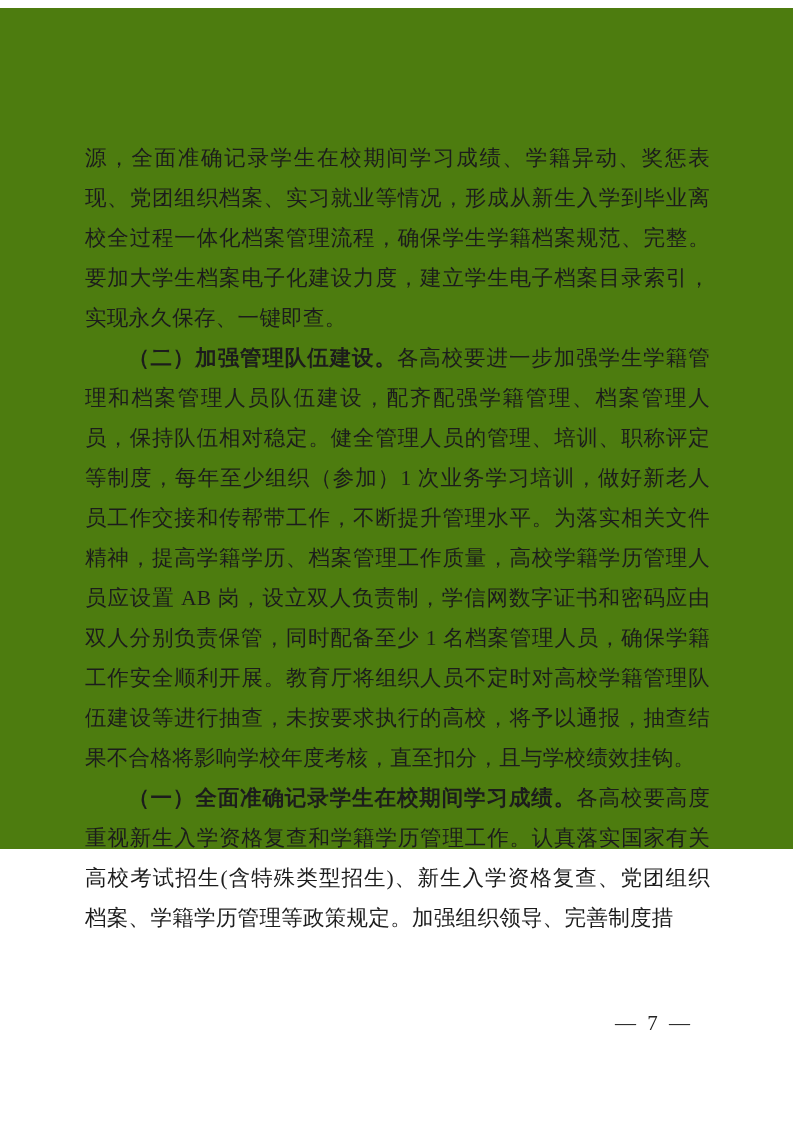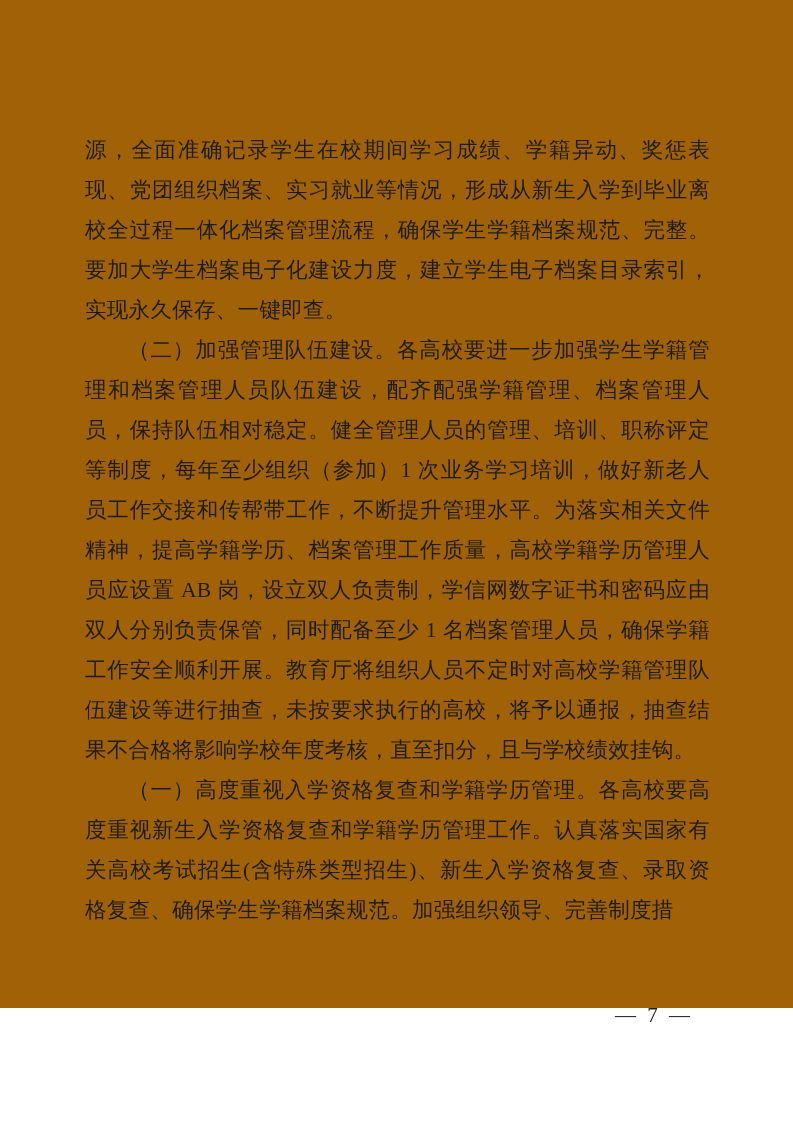--- a/index.html
+++ b/index.html
@@ -7,41 +7,41 @@
   body {
     width: 793px;
     height: 1122px;
     position: relative;
     font-family: "Liberation Serif", "DejaVu Serif", serif;
     color: #1c1c1c;
     overflow: hidden;
   }
   .page {
     position: absolute;
-    left: 0; top: 0;
+    left: 0; top: 8px;
     width: 793px;
-    height: 1008px;
-    background: #a16207;
+    height: 841px;
+    background: #4d7c0f;
   }
   .doc-body {
     position: absolute;
     left: 85px;
     top: 130px;
     width: 625px;
   }
   .para {
     font-size: 21.5px;
     line-height: 40px;
     text-align: justify;
     text-align-last: left;
     text-justify: inter-character;
     letter-spacing: 0.3px;
   }
   .para.indent { text-indent: 2em; }
-  .run.bold { font-weight: normal; }
+  .run.bold { font-weight: bold; }
   .para.heading {
     font-family: "Liberation Sans", "DejaVu Sans", sans-serif;
     font-weight: bold;
     letter-spacing: 1px;
   }
   .page-number {
     position: absolute;
     top: 1000px;
     right: 100px;
     font-size: 21px;
@@ -51,16 +51,16 @@
     font-family: "Liberation Serif", "DejaVu Serif", serif;
   }
 </style>
 </head>
 <body>
 
 <div class="page">
   <div class="doc-body">
       <p class="para"><span class="run">源，全面准确记录学生在校期间学习成绩、学籍异动、奖惩表现、党团组织档案、实习就业等情况，形成从新生入学到毕业离校全过程一体化档案管理流程，确保学生学籍档案规范、完整。要加大学生档案电子化建设力度，建立学生电子档案目录索引，实现永久保存、一键即查。</span></p>
       <p class="para indent"><span class="run bold">（二）加强管理队伍建设。</span><span class="run">各高校要进一步加强学生学籍管理和档案管理人员队伍建设，配齐配强学籍管理、档案管理人员，保持队伍相对稳定。健全管理人员的管理、培训、职称评定等制度，每年至少组织（参加）1 次业务学习培训，做好新老人员工作交接和传帮带工作，不断提升管理水平。为落实相关文件精神，提高学籍学历、档案管理工作质量，高校学籍学历管理人员应设置 AB 岗，设立双人负责制，学信网数字证书和密码应由双人分别负责保管，同时配备至少 1 名档案管理人员，确保学籍工作安全顺利开展。教育厅将组织人员不定时对高校学籍管理队伍建设等进行抽查，未按要求执行的高校，将予以通报，抽查结果不合格将影响学校年度考核，直至扣分，且与学校绩效挂钩。</span></p>
-      <p class="para indent"><span class="run bold">（一）高度重视入学资格复查和学籍学历管理。</span><span class="run">各高校要高度重视新生入学资格复查和学籍学历管理工作。认真落实国家有关高校考试招生(含特殊类型招生)、新生入学资格复查、录取资格复查、确保学生学籍档案规范。加强组织领导、完善制度措</span></p>
+      <p class="para indent"><span class="run bold">（一）全面准确记录学生在校期间学习成绩。</span><span class="run">各高校要高度重视新生入学资格复查和学籍学历管理工作。认真落实国家有关高校考试招生(含特殊类型招生)、新生入学资格复查、党团组织档案、学籍学历管理等政策规定。加强组织领导、完善制度措</span></p>
     </div>
   <div class="page-number">— 7 —</div>
 </div>
 
 </body></html>

